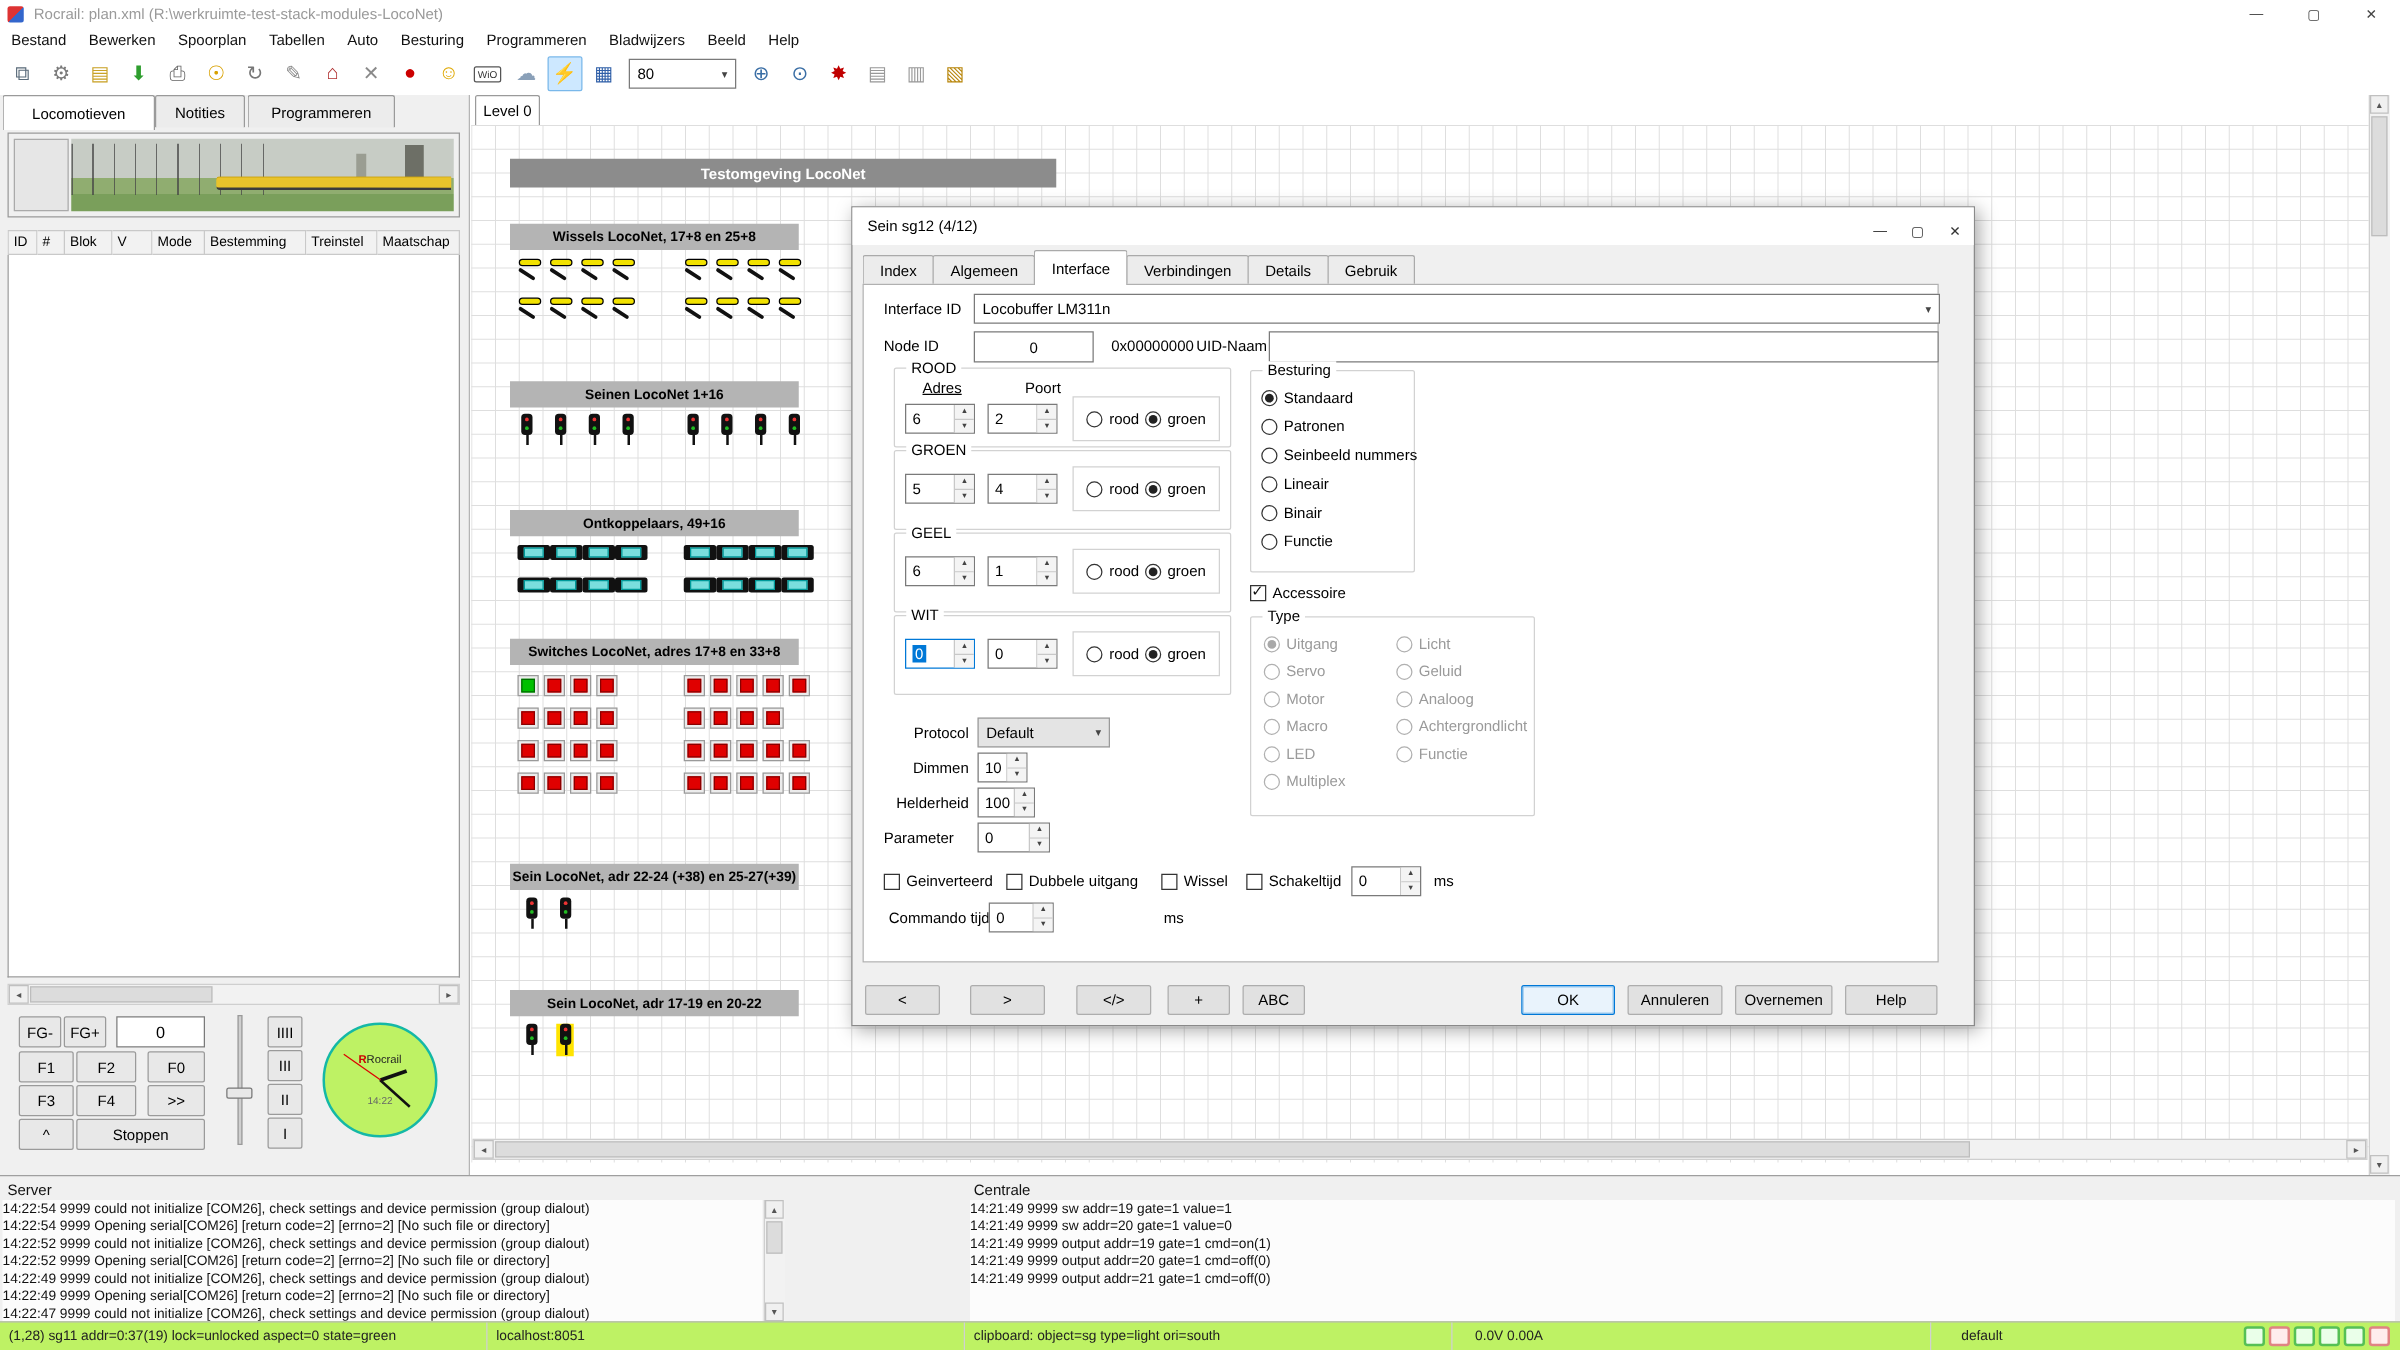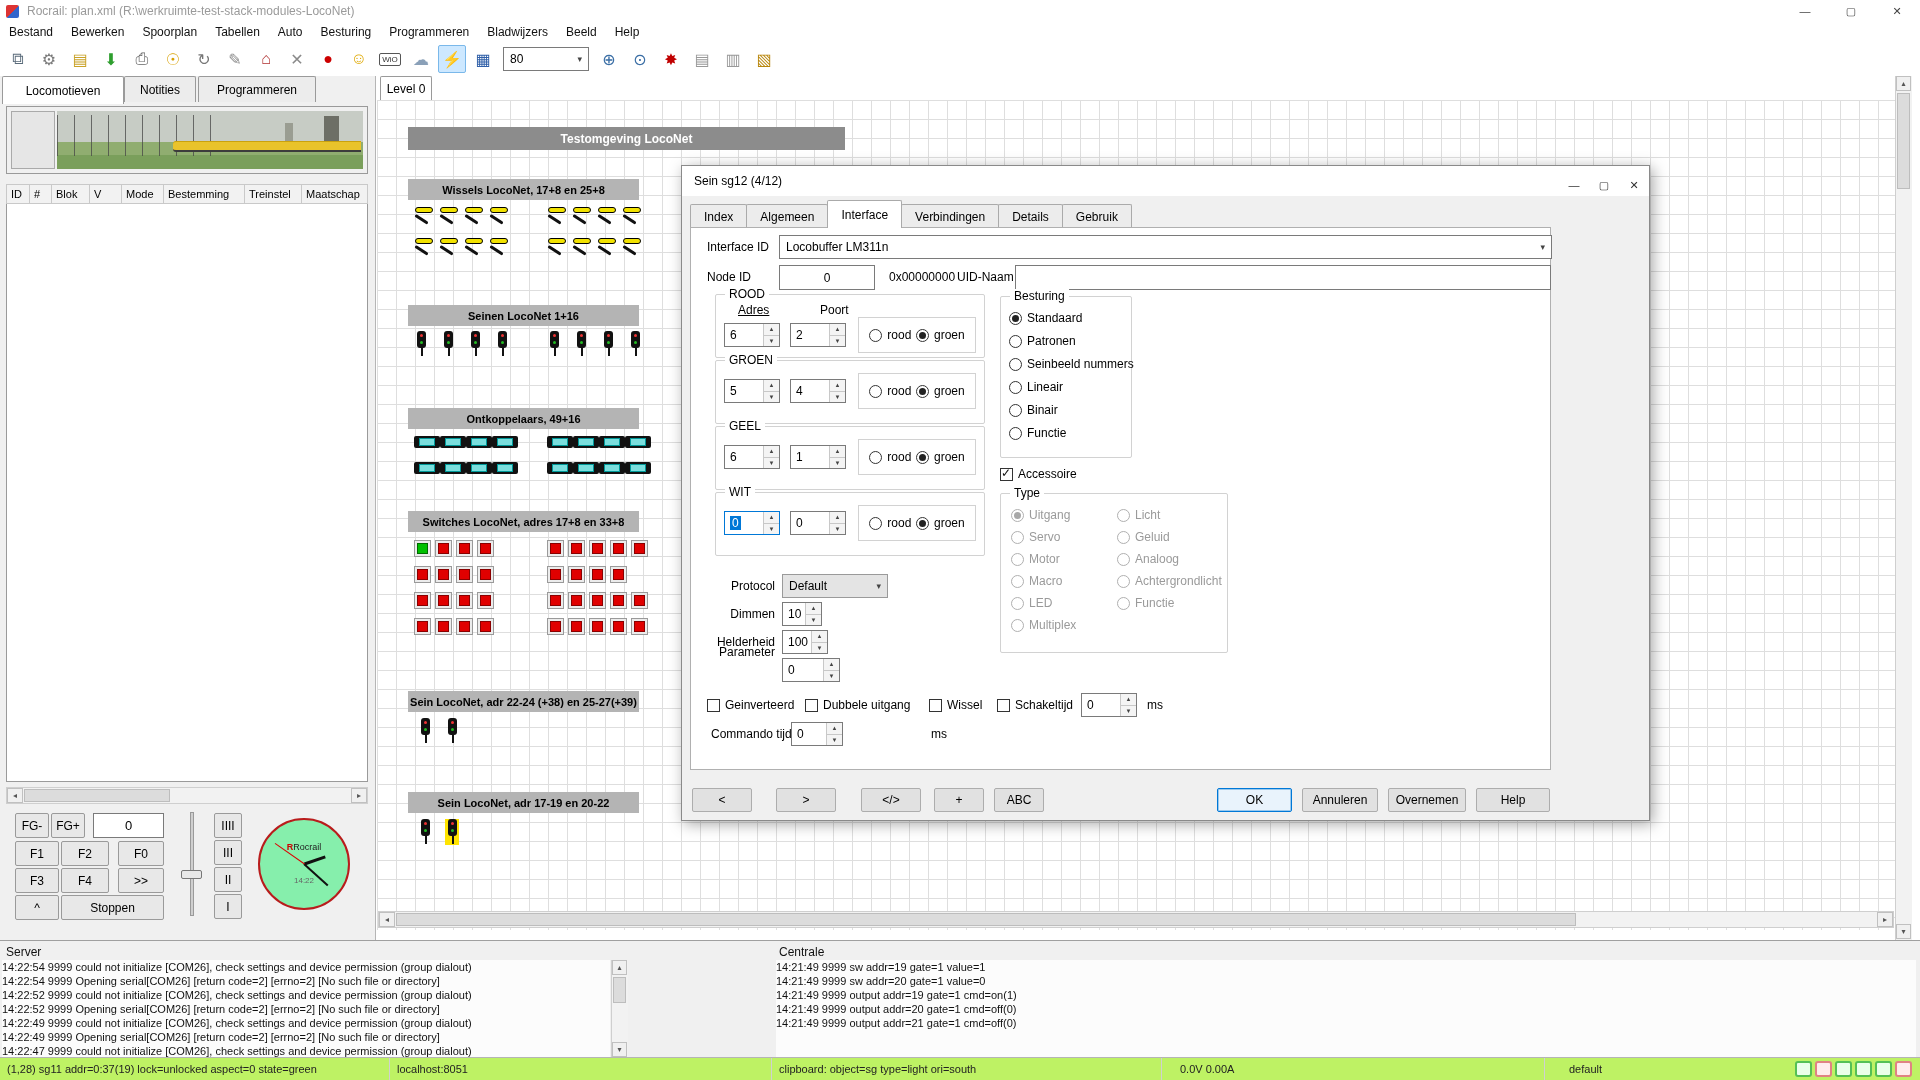--- a/index.html
+++ b/index.html
@@ -39,21 +39,21 @@
   #loctable-body{position:absolute;left:6px;top:128px;width:362px;height:578px;background:#fff;border:1px solid #9a9a9a;border-top:none}
   .hscroll{position:absolute;height:17px;background:#f2f2f2;border:1px solid #cfcfcf;display:flex;align-items:center}
   .sarrow{width:16px;height:15px;background:#f0f0f0;border:1px solid #c0c0c0;font-size:8px;color:#555;display:flex;align-items:center;justify-content:center}
   .sthumb{height:13px;background:#dcdcdc;border:1px solid #bdbdbd;margin:0 1px}
   
   .tbn{position:absolute;height:25px;background:#e8e8e8;border:1px solid #9a9a9a;border-radius:2px;display:flex;align-items:center;justify-content:center;font-size:12px}
   #speedbox{position:absolute;background:#fff;border:1px solid #7a7a7a;display:flex;align-items:center;justify-content:center;font-size:13px}
   #vslider{position:absolute;width:24px}
   #vslider .groove{position:absolute;left:10px;top:0;width:4px;height:104px;background:#cfcfcf;border:1px solid #9a9a9a}
   #vslider .handle{position:absolute;left:1px;top:58px;width:21px;height:9px;background:#e8e8e8;border:1px solid #777;border-radius:2px}
-  #clock{position:absolute;width:92px;height:92px;border-radius:50%;background:#86efac;border:2px solid #b91c1c}
+  #clock{position:absolute;width:92px;height:92px;border-radius:50%;background:#bef264;border:2px solid #14b8a6}
   #clock .brand{position:absolute;left:0;right:0;top:22px;text-align:center;font-size:9px;color:#222}
   #clock .brand b{color:#c00}
   #clock .ctime{position:absolute;left:0;right:0;top:56px;text-align:center;font-size:8px;color:#666}
   #clock .hand{position:absolute;left:50%;bottom:50%;transform-origin:50% 100%}
   #clock .h-hour{width:3px;height:22px;margin-left:-1.5px;background:#111;transform:rotate(71deg)}
   #clock .h-min{width:2px;height:32px;margin-left:-1px;background:#111;transform:rotate(132deg)}
   #clock .h-sec{width:1px;height:36px;background:#d00;transform:rotate(305deg)}
   
   #canvas{position:absolute;left:377px;top:100px;width:1518px;height:830px;background:#fff;
     background-image:linear-gradient(to right,#dedede 1px,transparent 1px),linear-gradient(to bottom,#dedede 1px,transparent 1px);
@@ -75,21 +75,21 @@
   .signal.sel{background:#ffe400}
   .decoupler{width:26px;height:12px;background:#111;border-radius:2px;position:relative;margin-right:0px}
   .decoupler::after{content:"";position:absolute;left:5px;top:2px;right:5px;bottom:2px;background:#7adedd;border:1px solid #099}
   .swbtn{width:17px;height:17px;background:#ececec;border:1px solid #9a9a9a;display:flex;align-items:center;justify-content:center;margin-right:4px}
   .swbtn i{display:block;width:11px;height:11px}
   .swbtn i.red{background:#e00000;border:1px solid #8a0000}
   .swbtn i.green{background:#00c000;border:1px solid #006a00}
   
   .vscroll{position:absolute;width:17px;background:#f2f2f2;border-left:1px solid #cfcfcf}
   
-  #dialog{position:absolute;left:681px;top:165px;width:969px;height:656px;background:#f0f0f0;border:1px solid #8a8a8a;box-shadow:3px 3px 14px rgba(0,0,0,.35)}
+  #dialog{position:absolute;left:681px;top:165px;width:899px;height:656px;background:#f0f0f0;border:1px solid #8a8a8a;box-shadow:3px 3px 14px rgba(0,0,0,.35)}
   #dlg-titlebar{position:absolute;left:0;top:0;right:0;height:30px;background:#fff;display:flex;align-items:center}
   #dlg-title{margin-left:12px;font-size:12px}
   .dlg-ctrl{width:30px;height:30px;display:flex;align-items:center;justify-content:center;color:#333;font-size:11px}
   #dlg-tabs{position:absolute;left:8px;top:34px;display:flex;align-items:flex-end}
   .dtab{height:24px;padding:0 13px;display:flex;align-items:center;border:1px solid #aaa;border-bottom:none;background:#ececec;font-size:12px;margin-right:-1px;border-radius:2px 2px 0 0}
   .dtab.active{background:#fff;height:28px;font-size:12px;z-index:3;position:relative}
   #dlg-content{position:absolute;left:8px;top:61px;width:861px;height:543px;background:#fff;border:1px solid #b0b0b0}
   .dl{position:absolute;font-size:12px;white-space:nowrap}
   .field{position:absolute;background:#fff;border:1px solid #7a7a7a;display:flex;align-items:center;padding:0 5px;font-size:12px}
   .combo{position:absolute;background:#fff;border:1px solid #7a7a7a;display:flex;align-items:center;padding:0 6px;font-size:12px}
@@ -872,21 +872,21 @@
 
     <span class="dl" style="left:12px;top:407px;width:72px;text-align:right">Helderheid</span>
     <div class="spin" style="left:91px;top:402px;width:46px;height:24px">
       <span class="val">100</span>
         <span class="btns">
           <i>▲</i>
           <i>▼</i>
         </span>
     </div>
 
-    <span class="dl" style="left:16px;top:417px;width:68px;text-align:right">Parameter</span>
+    <span class="dl" style="left:16px;top:435px;width:68px;">Parameter</span>
     <div class="spin" style="left:91px;top:430px;width:58px;height:24px">
       <span class="val">0</span>
         <span class="btns">
           <i>▲</i>
           <i>▼</i>
         </span>
     </div>
 
     <div id="opt-checks">
         <div class="check" style="left: 16px; top: 470px;">

